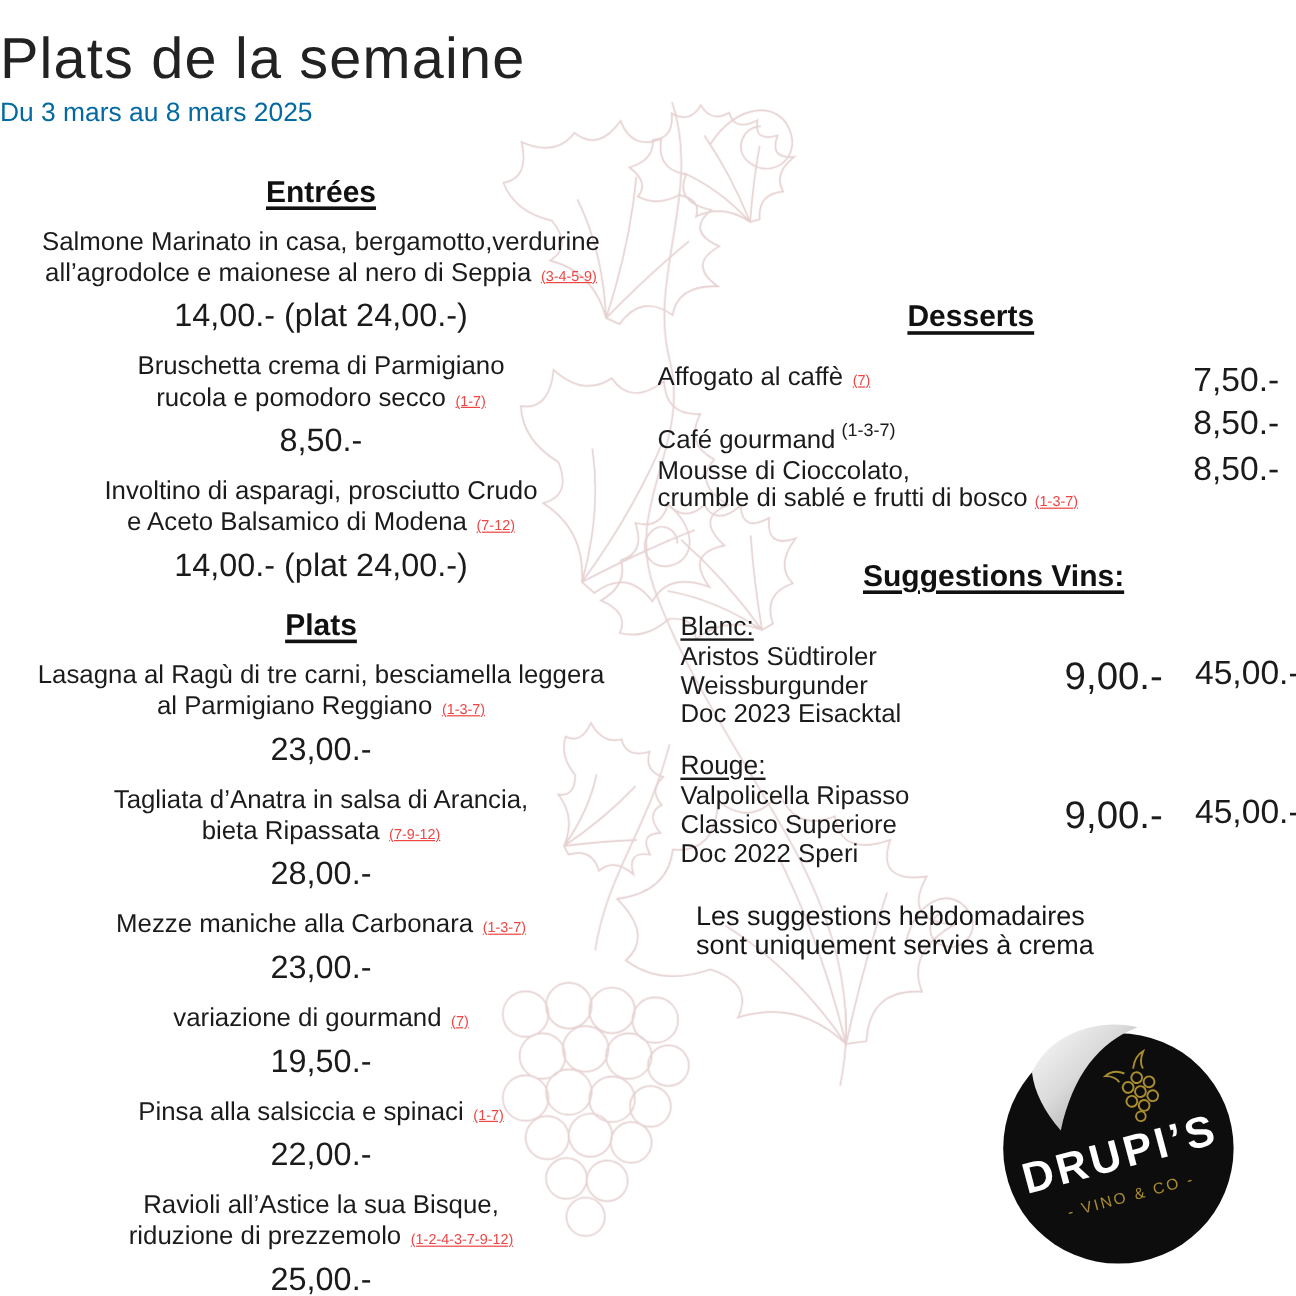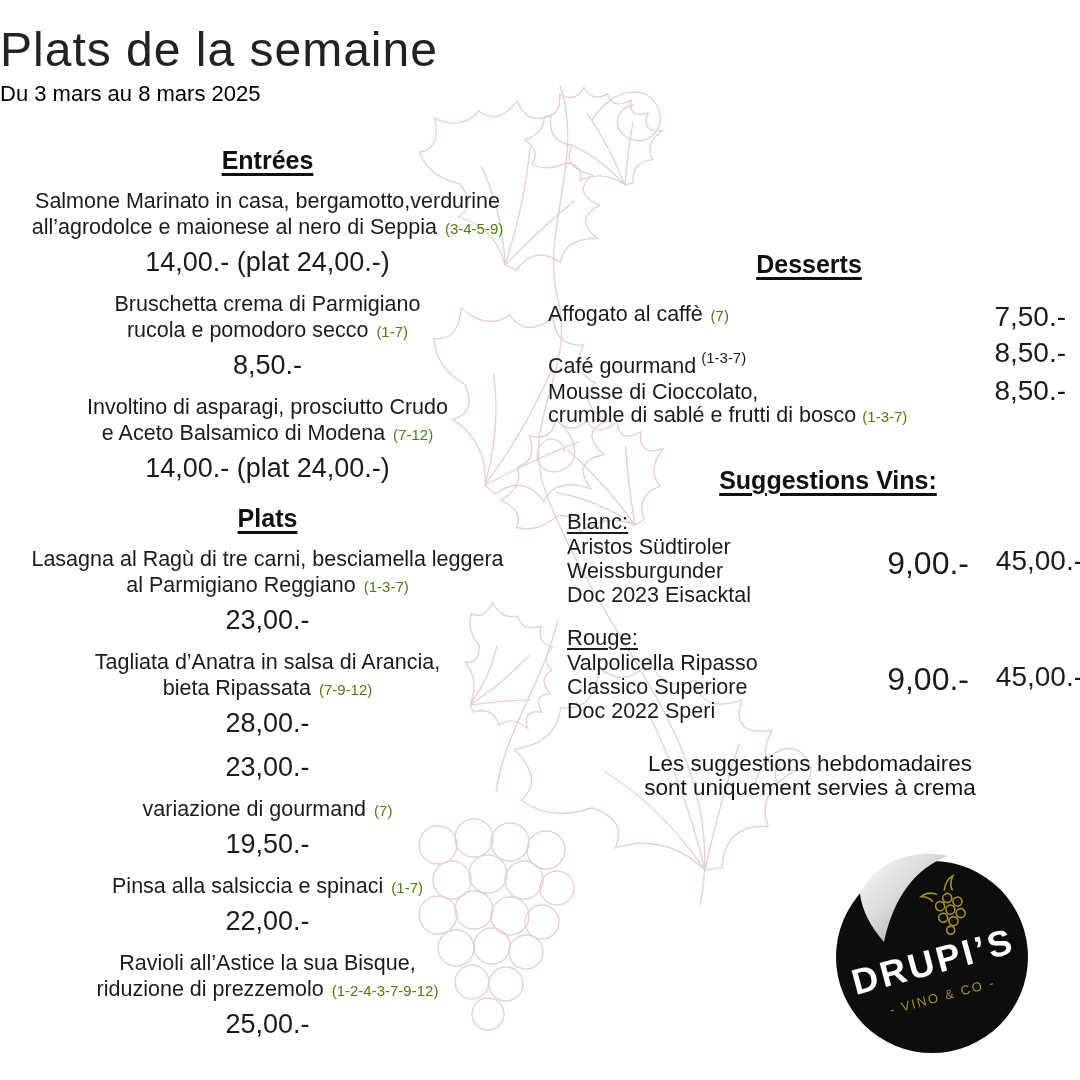--- a/index.html
+++ b/index.html
@@ -5,27 +5,27 @@
   html,body{margin:0;padding:0;background:#ffffff;}
   body{font-family:"Liberation Sans", sans-serif;color:#1b1b1b;}
   .page{position:relative;width:1080px;height:1080px;background:#ffffff;overflow:hidden;}
 
   
   .watermark{position:absolute;left:0;top:0;width:1080px;height:1080px;pointer-events:none;}
 
   
   .hdr{position:absolute;left:0;top:22px;width:1080px;text-align:left;}
   .title{font-size:48px;letter-spacing:1px;color:#222;}
-  .subtitle{font-size:22px;margin-top:4px;color:#000000;}
+  .subtitle{font-size:22px;margin-top:4px;color:#0369a1;}
 
   
   .menu-heading{font-size:25px;font-weight:bold;text-decoration:underline;
     text-decoration-thickness:2.5px;text-underline-offset:4px;color:#111;}
   .nm{font-size:21.5px;line-height:26px;}
-  .allerg{font-size:15px;color:#4d7c0f;margin-left:8px;white-space:nowrap;}
+  .allerg{font-size:12px;color:#ef4444;margin-left:8px;white-space:nowrap;text-decoration:underline;}
   .price{font-size:27px;margin-top:5px;}
 
   
   .col-left{position:absolute;left:0;top:146px;width:535px;text-align:center;}
   .item{margin-top:13px;}
   .plats-head{margin-top:20px;}
 
   
   .desserts{position:absolute;left:548px;top:250px;width:522px;}
   .desserts .head{text-align:center;margin-bottom:14px;}
@@ -43,21 +43,21 @@
   
   .vins{position:absolute;left:567px;top:466px;width:522px;}
   .vins .head{text-align:center;margin-bottom:14px;}
   .wine{position:relative;text-align:left;margin-bottom:18px;}
   .wine .label{font-size:22px;text-decoration:underline;text-underline-offset:3px;}
   .wine .ln{font-size:21.5px;line-height:24px;}
   .wine .glass{position:absolute;right:120px;top:36px;font-size:32px;}
   .wine .bottle{position:absolute;right:6px;top:36px;font-size:28px;}
 
   
-  .note{position:absolute;left:580px;top:752px;width:460px;text-align:center;
+  .note{position:absolute;left:580px;top:752px;width:460px;text-align:left;
     font-size:22.5px;line-height:24px;color:#161616;}
 
   
   .logo{position:absolute;left:824px;top:844px;width:214px;height:214px;}
 </style>
 </head>
 <body>
 
 <div class="page">
 
@@ -137,20 +137,21 @@
       <div class="price">23,00.-</div>
     </div>
 
     <div class="item">
       <div class="nm">Tagliata d’Anatra in salsa di Arancia,</div>
       <div class="nm"><span>bieta Ripassata</span><span class="allerg">(7-9-12)</span></div>
       <div class="price">28,00.-</div>
     </div>
 
     <div class="item">
+      <div class="nm"><span>Mezze maniche alla Carbonara</span><span class="allerg">(1-3-7)</span></div>
       <div class="price">23,00.-</div>
     </div>
 
     <div class="item">
       <div class="nm"><span>variazione di gourmand</span><span class="allerg">(7)</span></div>
       <div class="price">19,50.-</div>
     </div>
 
     <div class="item">
       <div class="nm"><span>Pinsa alla salsiccia e spinaci</span><span class="allerg">(1-7)</span></div>

